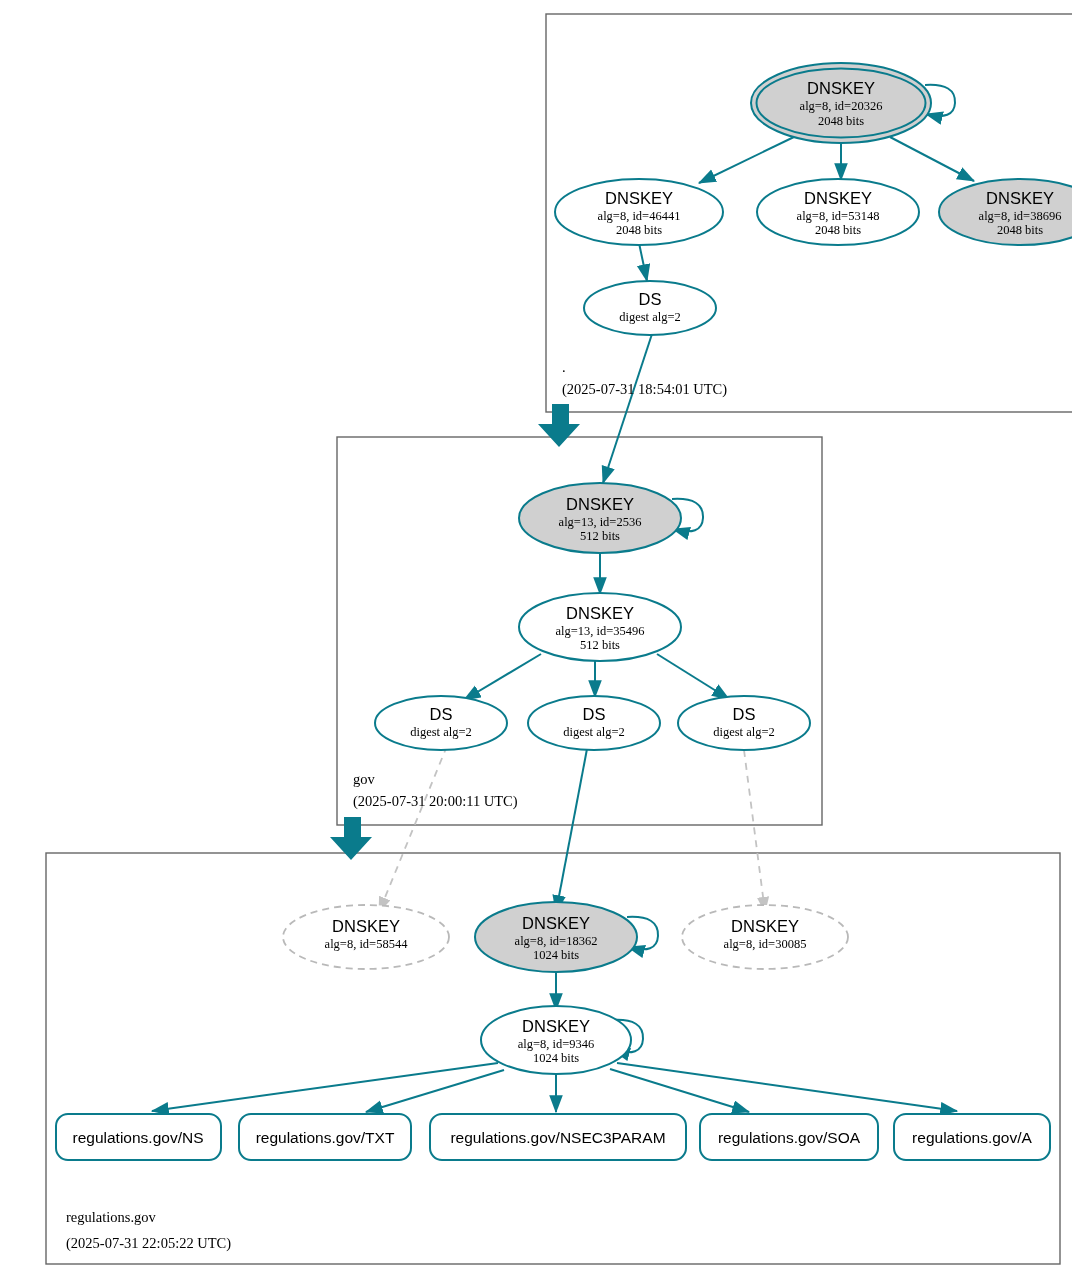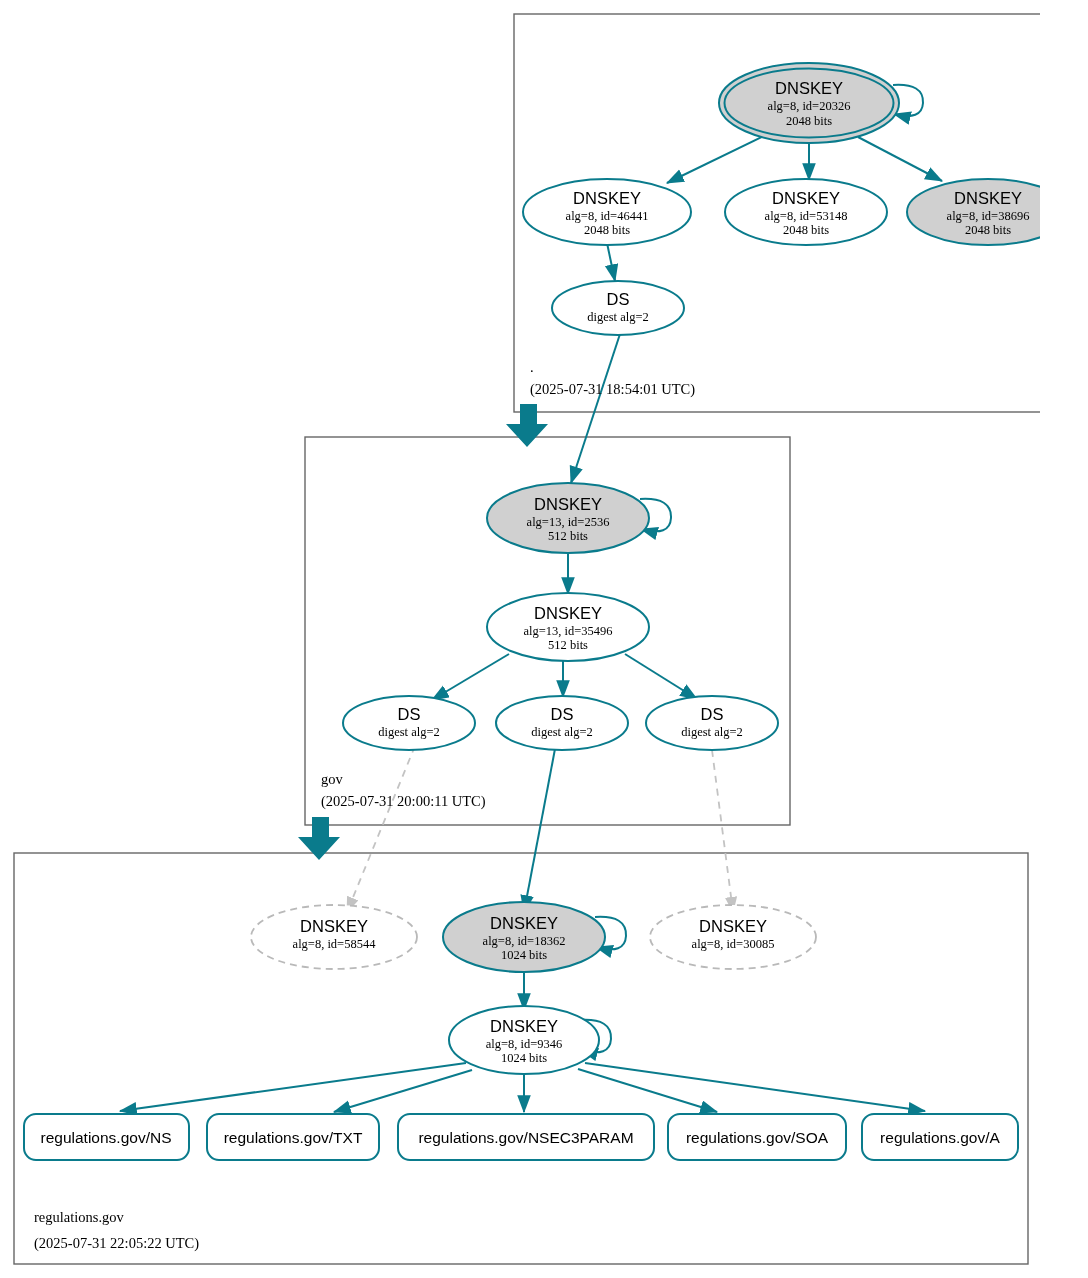--- a/index.html
+++ b/index.html
@@ -1,17 +1,17 @@
 <!DOCTYPE html>
 <html><head>
 <meta charset="utf-8">
 <style>
   html,body{margin:0;padding:0;background:#ffffff;}
   body{width:1088px;height:1278px;font-family:"Liberation Sans",sans-serif;}
-  #stage{position:relative;width:1040px;height:1278px;overflow:hidden;}
+  #stage{position:relative;width:1040px;height:1278px;overflow:hidden;padding-left:32px;}
   svg{display:block;}
   .zonebox{fill:#ffffff;stroke:#666666;stroke-width:1.4;}
   .zonelabel{font-family:"Liberation Serif",serif;font-size:14.5px;fill:#000000;}
   .nodetitle{font-family:"Liberation Sans",sans-serif;font-size:16.5px;fill:#000000;text-anchor:middle;}
   .nodesub{font-family:"Liberation Serif",serif;font-size:12.5px;fill:#000000;text-anchor:middle;}
   .rrlabel{font-family:"Liberation Sans",sans-serif;font-size:15.5px;fill:#000000;text-anchor:middle;}
   .ell-secure{fill:#ffffff;stroke:#0a7b8c;stroke-width:2;}
   .ell-secure-sh{fill:#d0d0d0;stroke:#0a7b8c;stroke-width:2;}
   .ell-insecure{fill:#ffffff;stroke:#b9b9b9;stroke-width:1.8;stroke-dasharray:7,5;}
   .rrbox{fill:#ffffff;stroke:#0a7b8c;stroke-width:2;}

